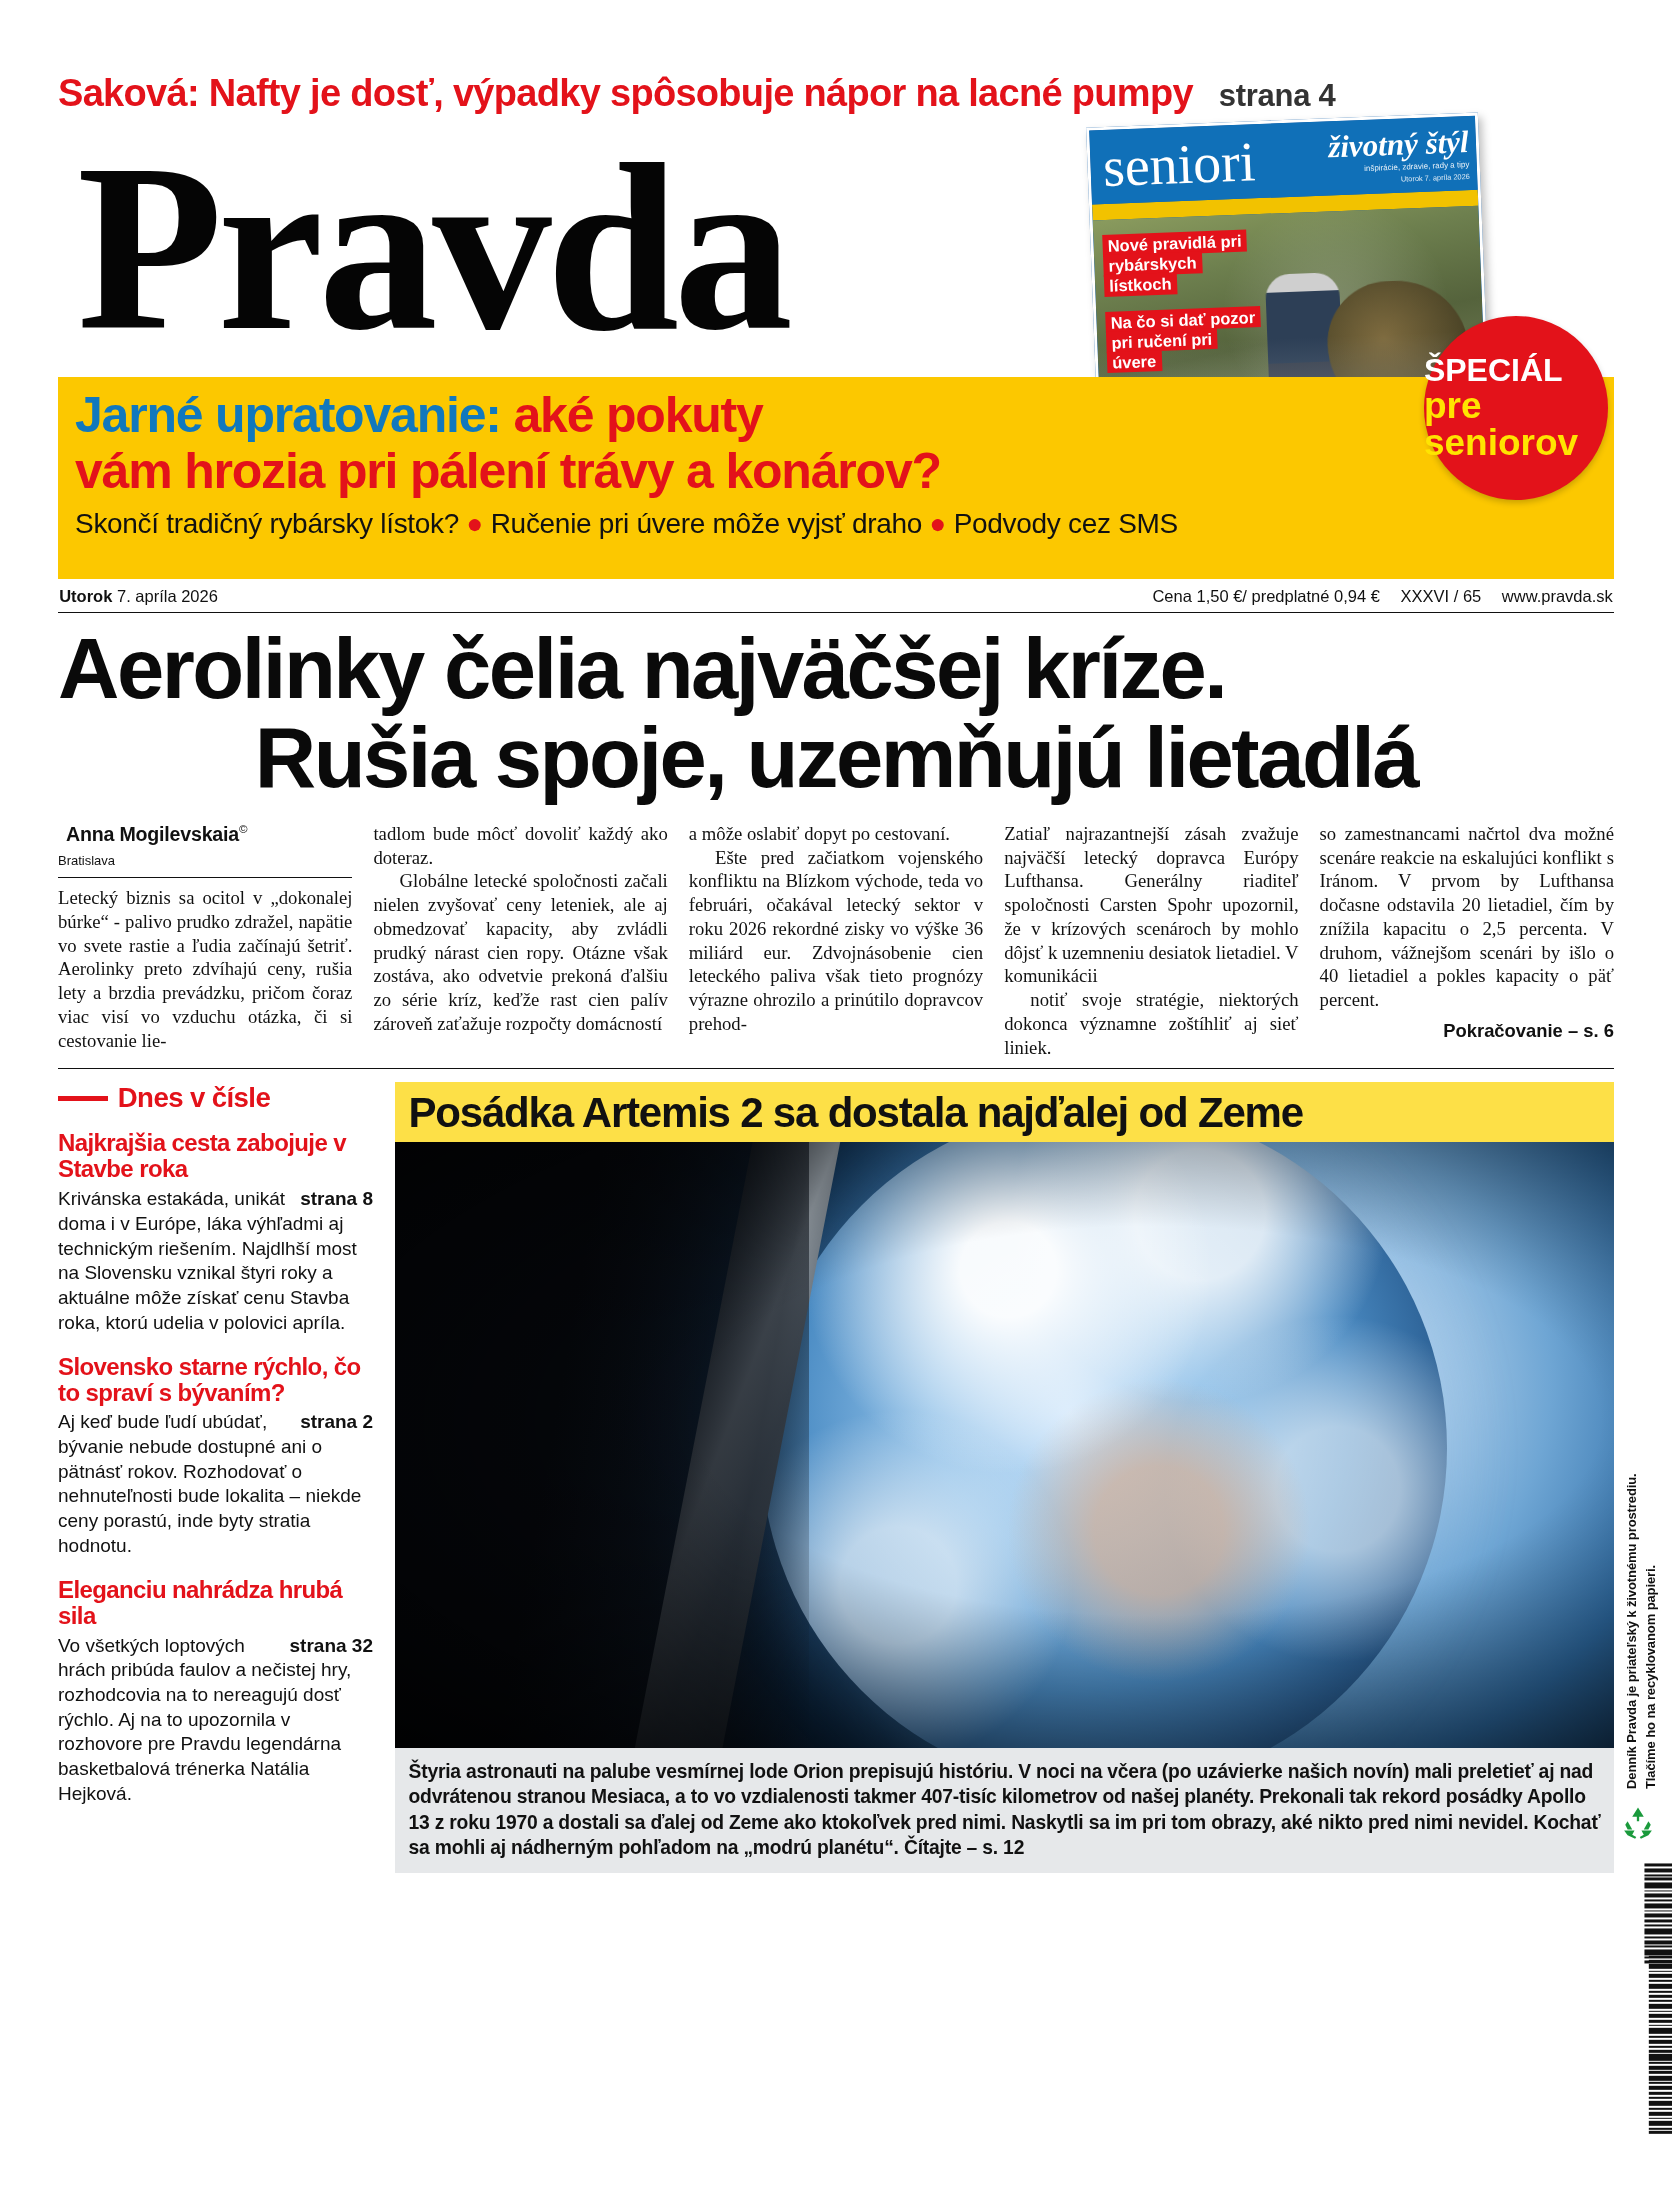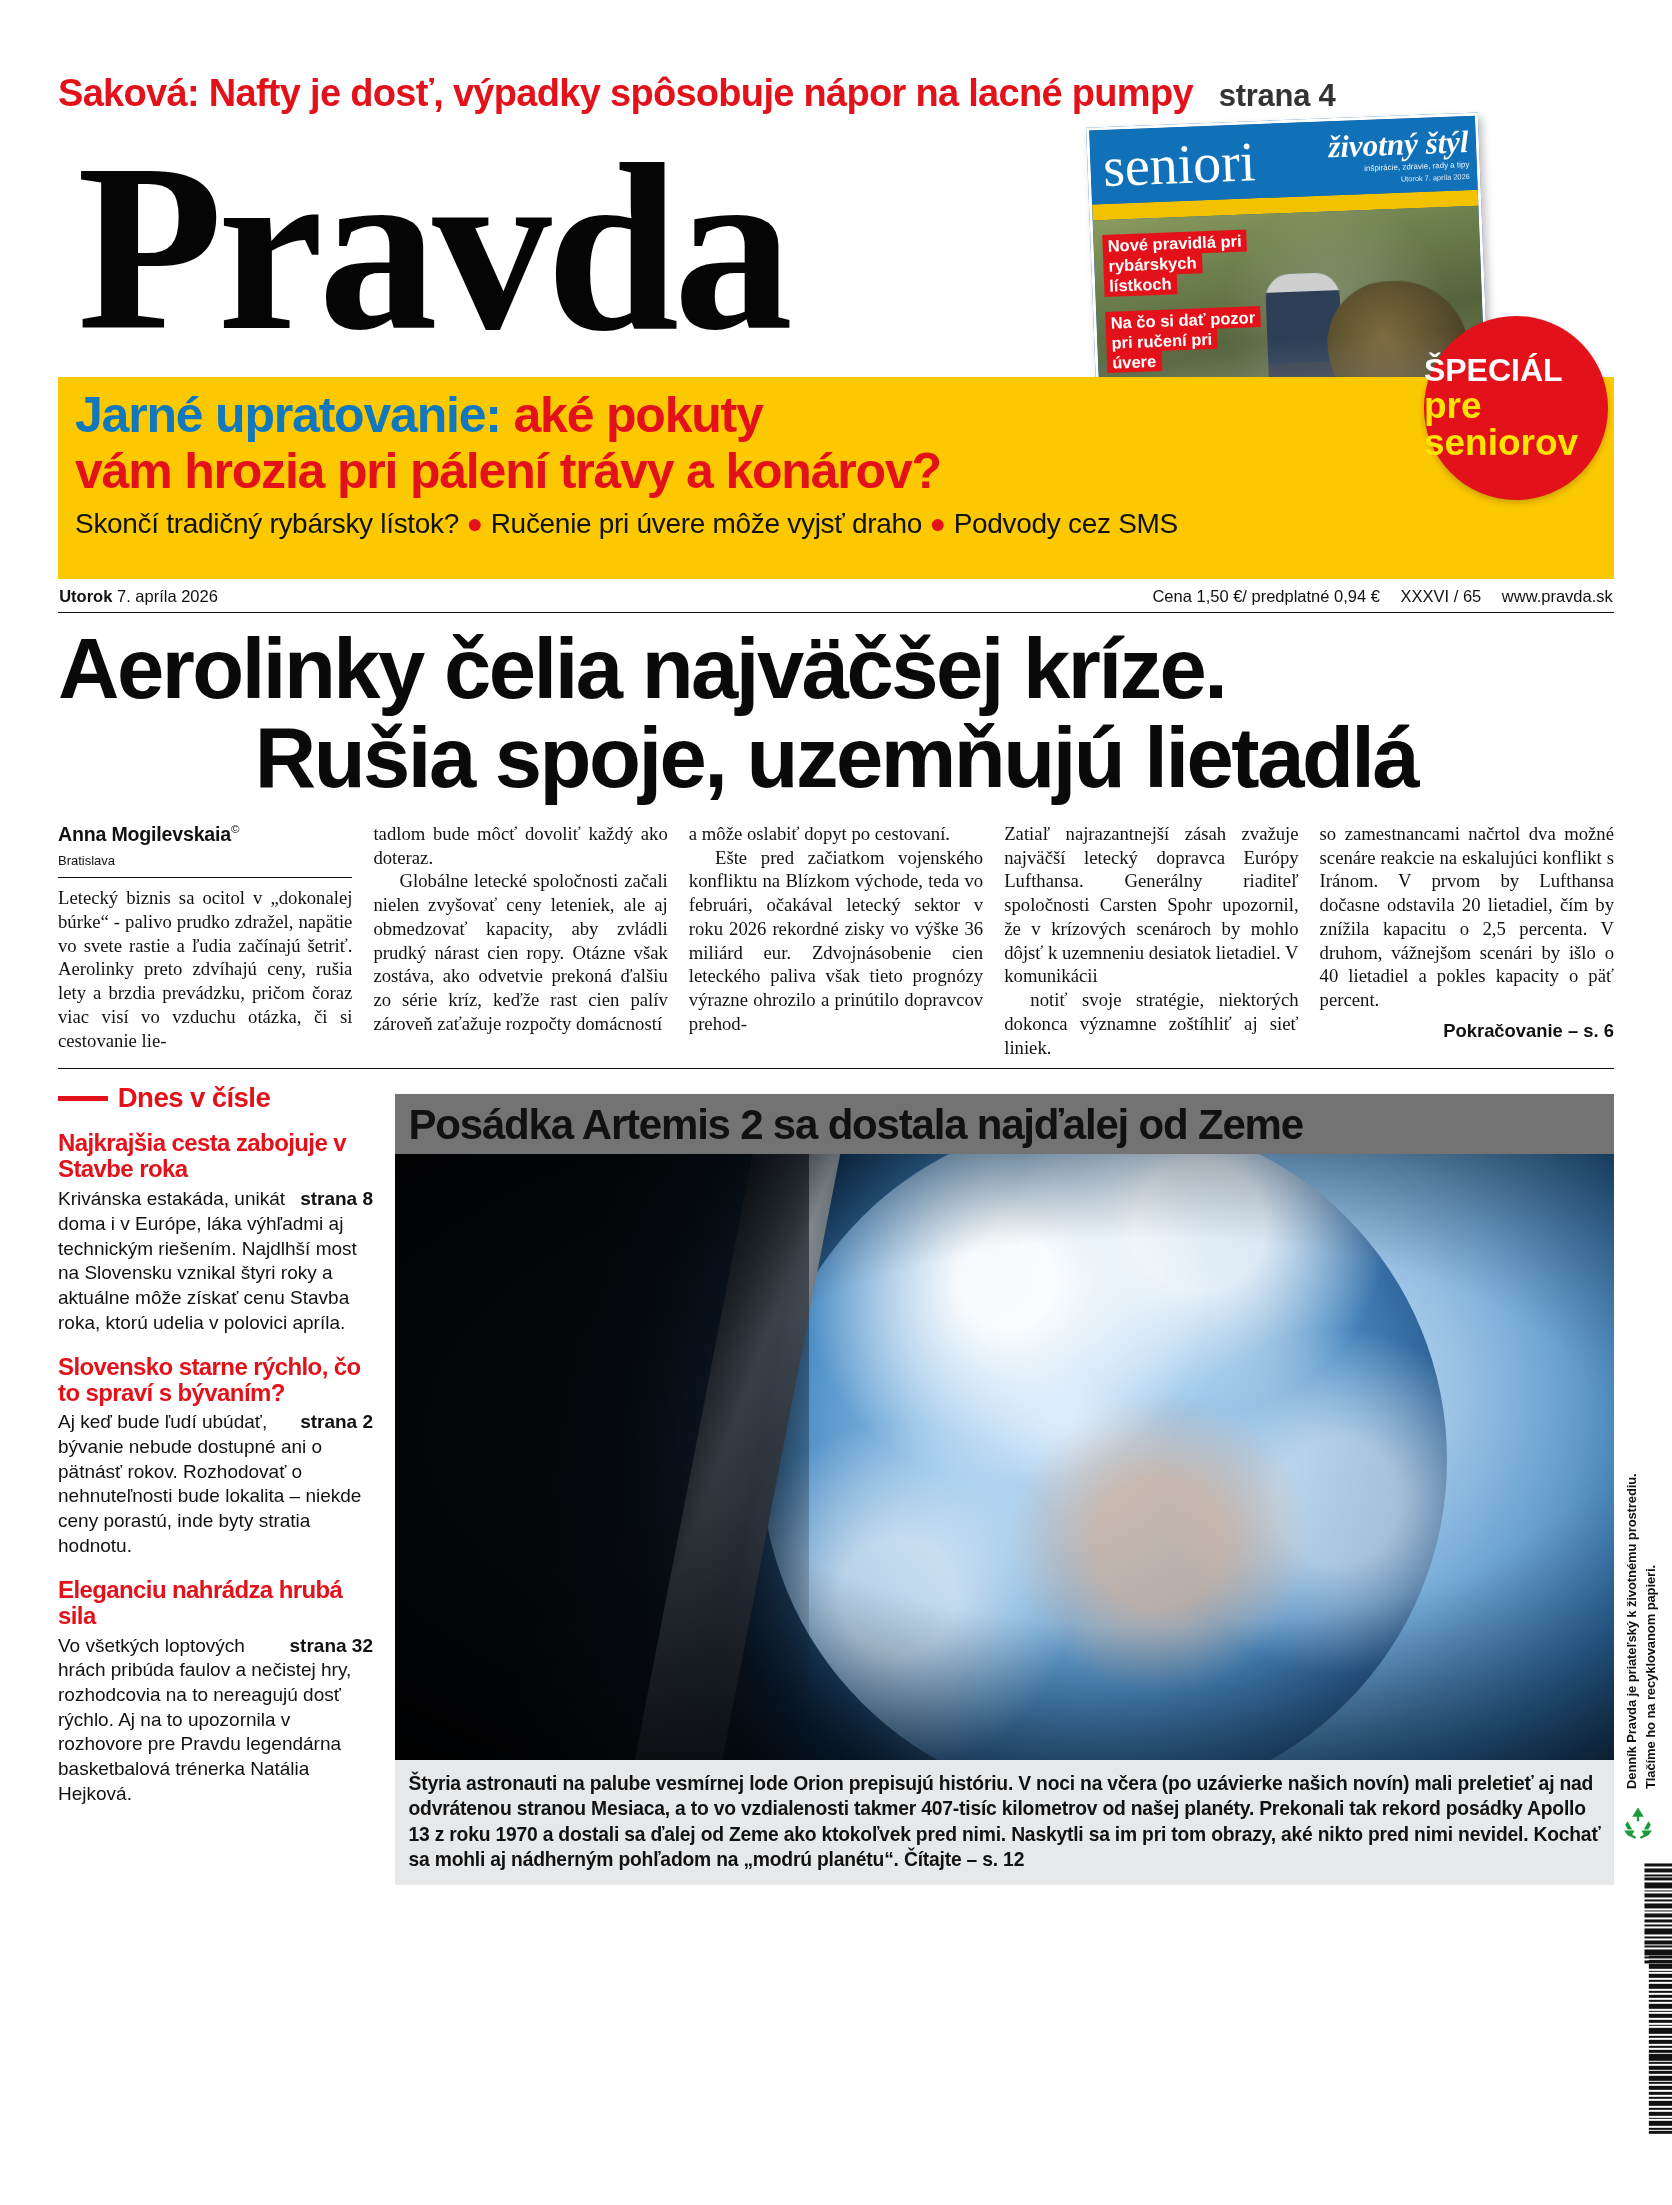--- a/index.html
+++ b/index.html
@@ -128,41 +128,41 @@
 
   
   .article {
     display: grid;
     grid-template-columns: repeat(5, 1fr);
     column-gap: 21px;
     padding-top: 9.8px; padding-bottom: 8.6px;
     border-bottom: 1.8px solid #111;
   }
   .col { font-family: "Liberation Serif", serif; font-size: 18.7px; line-height: 1.27; text-align: justify; }
-  .byline-name { font-family: "Liberation Sans", sans-serif; font-size: 19.6px; font-weight: 700; letter-spacing: -0.2px;}
+  .byline-name { font-family: "Liberation Sans", sans-serif; font-size: 19.6px; font-weight: 700; letter-spacing: -0.2px; margin-left: 8px;}
   .byline-name .c { font-size: 11.6px; vertical-align: super; font-weight: 400; }
   .byline-city { font-family: "Liberation Sans", sans-serif; font-size: 13px; font-weight: 400; margin-top: 6px;}
   .byline-rule { border-bottom: 1.2px solid #111; margin: 7.4px 0 8.6px 0; }
   .col p + p { text-indent: 1.4em; }
   .cont { font-family: "Liberation Sans", sans-serif; font-weight: 700; font-size: 18.4px; text-align: right; margin-top: 7.4px;}
 
   
   .bottom { display: grid; grid-template-columns: 315px 1fr; column-gap: 22px; padding-top: 13.5px; }
 
   .dnes-head { display: flex; align-items: center; gap: 9.8px; margin-bottom: 16px; }
   .dnes-rule { width: 50px; height: 4.9px; background: #e3121a; }
   .dnes-title { color: #e3121a; font-size: 27.6px; font-weight: 800; letter-spacing: -0.6px; }
 
   .brief { margin-bottom: 18.4px; }
   .brief-title { color: #e3121a; font-size: 24px; font-weight: 800; line-height: 1.08; letter-spacing: -0.6px; margin-bottom: 4.9px;}
   .brief-body { font-size: 19px; line-height: 1.3; }
   .brief-page { font-weight: 800; float: right; margin-left: 8.6px; }
 
   .photo-block { position: relative; }
-  .photo-title-bar { background: #737373; padding: 9.8px 13.5px 7.4px 13.5px; margin-top: 12px; }
+  .photo-title-bar { background: #fde047; padding: 9.8px 13.5px 7.4px 13.5px; }
   .photo-title { font-size: 42px; font-weight: 800; letter-spacing: -1.2px; line-height: 1; }
   .photo {
     position: relative; height: 606px; overflow: hidden;
     background:
       radial-gradient(circle at 74% 40%, #eef6ff 0%, #bdd8f0 10%, #6fa6d4 26%, #2f6ea8 40%, #0c2b4a 56%, #06101d 70%, #04070d 100%),
       linear-gradient(120deg, #05080e, #0a1018 60%, #04070d);
   }
   .photo .earth {
     position:absolute; left: 30%; top: -6%; width: 686px; height: 686px; border-radius: 50%;
     background:

